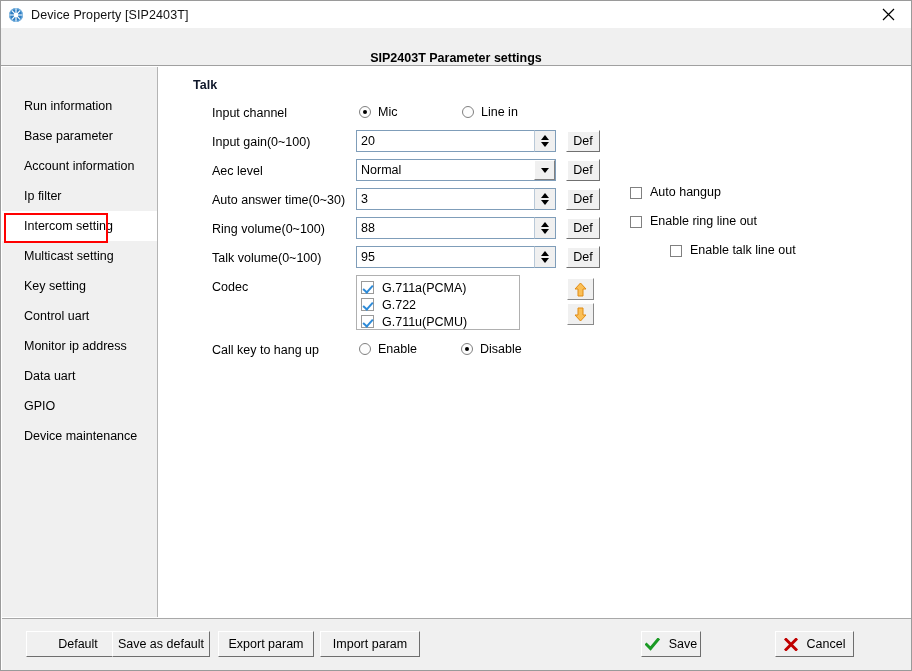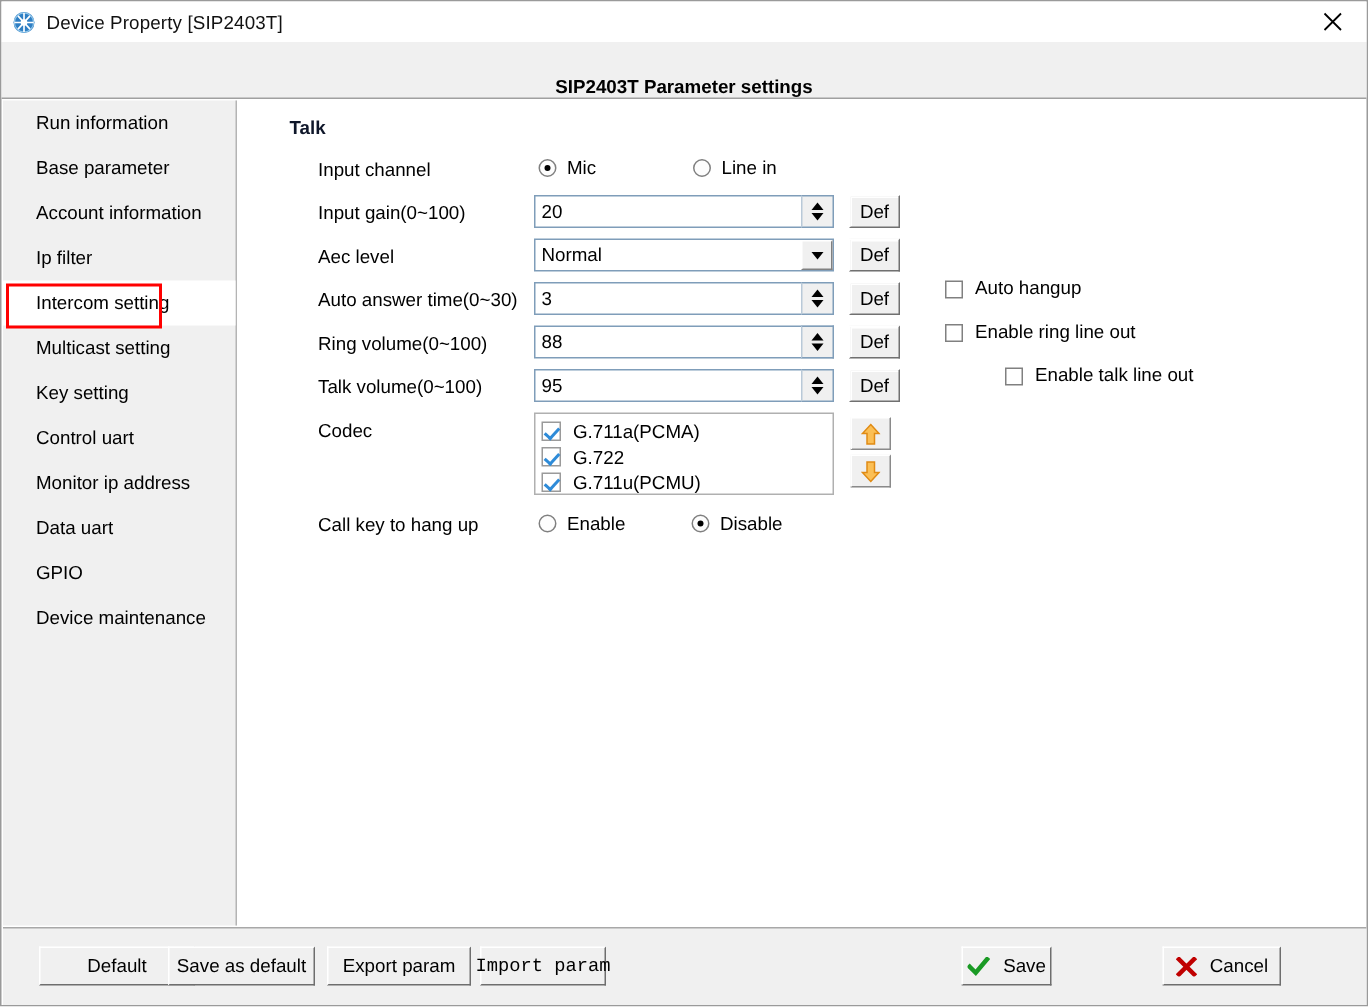--- a/index.html
+++ b/index.html
@@ -59,21 +59,21 @@
     font-weight: bold;
     color: #000000;
   }
 
   
   .sidebar {
     position: absolute; left: 1px; top: 66px;
     width: 156px; height: 550px;
     background: #f0f0f0;
     border-right: 1px solid #b4b4b4;
-    padding-top: 0;
+    padding-top: 24px;
   }
   .side-item {
     height: 30px;
     line-height: 30px;
     padding-left: 22px;
     font-size: 12.5px;
     color: #000000;
     white-space: nowrap;
     cursor: default;
     position: relative;
@@ -229,21 +229,21 @@
     margin-right: 8px;
     flex: 0 0 auto;
   }
   .chk-lbl { font-size: 12.5px; color: #000; }
 
   
   .codec-list {
     position: absolute;
     left: 197px;
     top: 0px;
-    width: 200px;
+    width: 164px;
     height: 55px;
     border: 1px solid #b0b0b0;
     background: #ffffff;
     padding: 3px 0 0 4px;
   }
   .codec-item {
     height: 17px;
     display: flex; align-items: center;
     font-size: 12.5px;
     color: #000;
@@ -490,21 +490,21 @@
     <div class="chk-wrap" style="left:471px; top:176px;padding-left:40px;">
       <span class="chkbox"></span>
       <span class="chk-lbl">Enable talk line out</span>
     </div>
   </div>
 
   <div class="bottombar">
     <div class="btn" style="left:24px; width:104px;">Default</div>
     <div class="btn" style="left:110px; width:98px;">Save as default</div>
     <div class="btn" style="left:216px; width:96px;">Export param</div>
-    <div class="btn" style="left:318px; width:84px;font-family:Liberation Mono, monospace;">Import param</div>
+    <div class="btn" style="left:318px; width:100px;">Import param</div>
 
     <div class="btn" style="left:639px; width:60px;">
       <svg class="btn-icon" width="15" height="13" viewBox="0 0 15 13">
         <path d="M1.5 6.5 L5.5 10.5 L13 1.5" stroke="#1a9a24" stroke-width="3" fill="none" stroke-linecap="square"></path>
       </svg>
       <span>Save</span>
     </div>
     <div class="btn" style="left:773px; width:79px;">
       <svg class="btn-icon" width="14" height="13" viewBox="0 0 14 13">
         <path d="M2 1.5 L12 11.5 M12 1.5 L2 11.5" stroke="#c00000" stroke-width="3" fill="none" stroke-linecap="square"></path>

